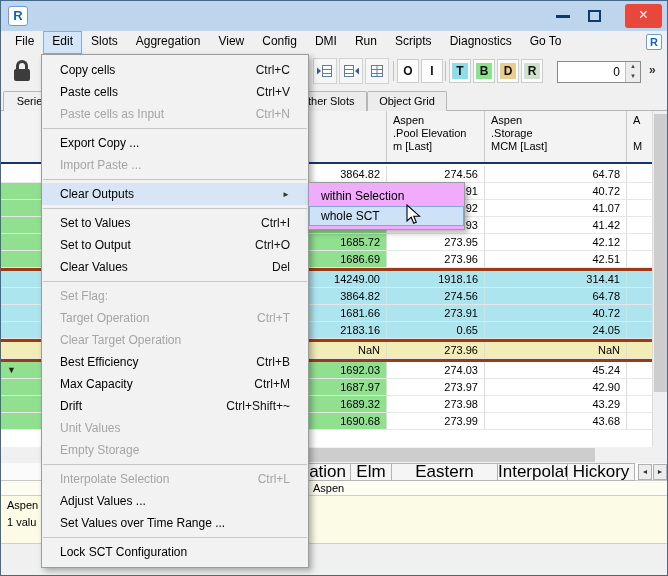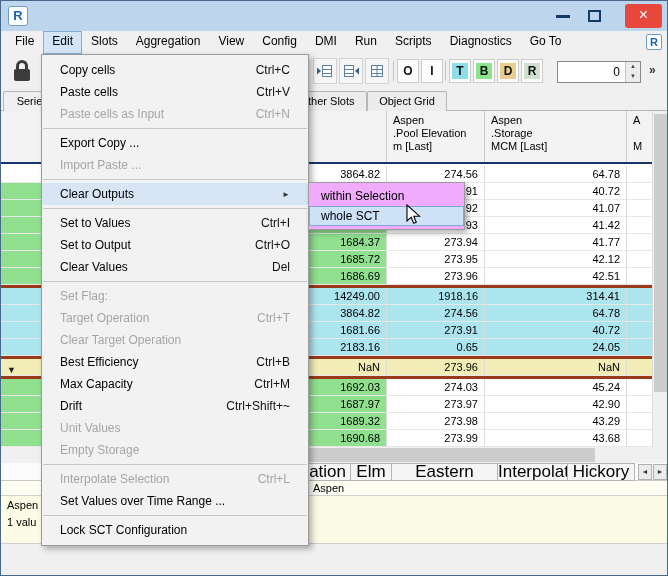--- a/index.html
+++ b/index.html
@@ -245,26 +245,20 @@
         <div class="td c3">41.07</div>
         <div class="td c4"></div>
       </div>
       <div class="trow">
         <div class="td c1 g">1683.01</div>
         <div class="td c2">273.93</div>
         <div class="td c3">41.42</div>
         <div class="td c4"></div>
       </div>
       <div class="trow">
-        <div class="td c1 g">1684.37</div>
-        <div class="td c2">273.94</div>
-        <div class="td c3">41.77</div>
-        <div class="td c4"></div>
-      </div>
-      <div class="trow">
         <div class="td c1 g">1685.72</div>
         <div class="td c2">273.95</div>
         <div class="td c3">42.12</div>
         <div class="td c4"></div>
       </div>
       <div class="trow">
         <div class="td c1 g">1686.69</div>
         <div class="td c2">273.96</div>
         <div class="td c3">42.51</div>
         <div class="td c4"></div>
@@ -429,20 +423,24 @@
     <div class="emi dis">
         <span>Empty Storage</span>
         <span class="sc"></span>
       </div>
     <div class="msep"></div>
     <div class="emi dis">
         <span>Interpolate Selection</span>
         <span class="sc">Ctrl+L</span>
       </div>
     <div class="emi">
+        <span>Adjust Values ...</span>
+        <span class="sc"></span>
+      </div>
+    <div class="emi">
         <span>Set Values over Time Range ...</span>
         <span class="sc"></span>
       </div>
     <div class="msep"></div>
     <div class="emi">
         <span>Lock SCT Configuration</span>
         <span class="sc"></span>
       </div>
   </div>
 

